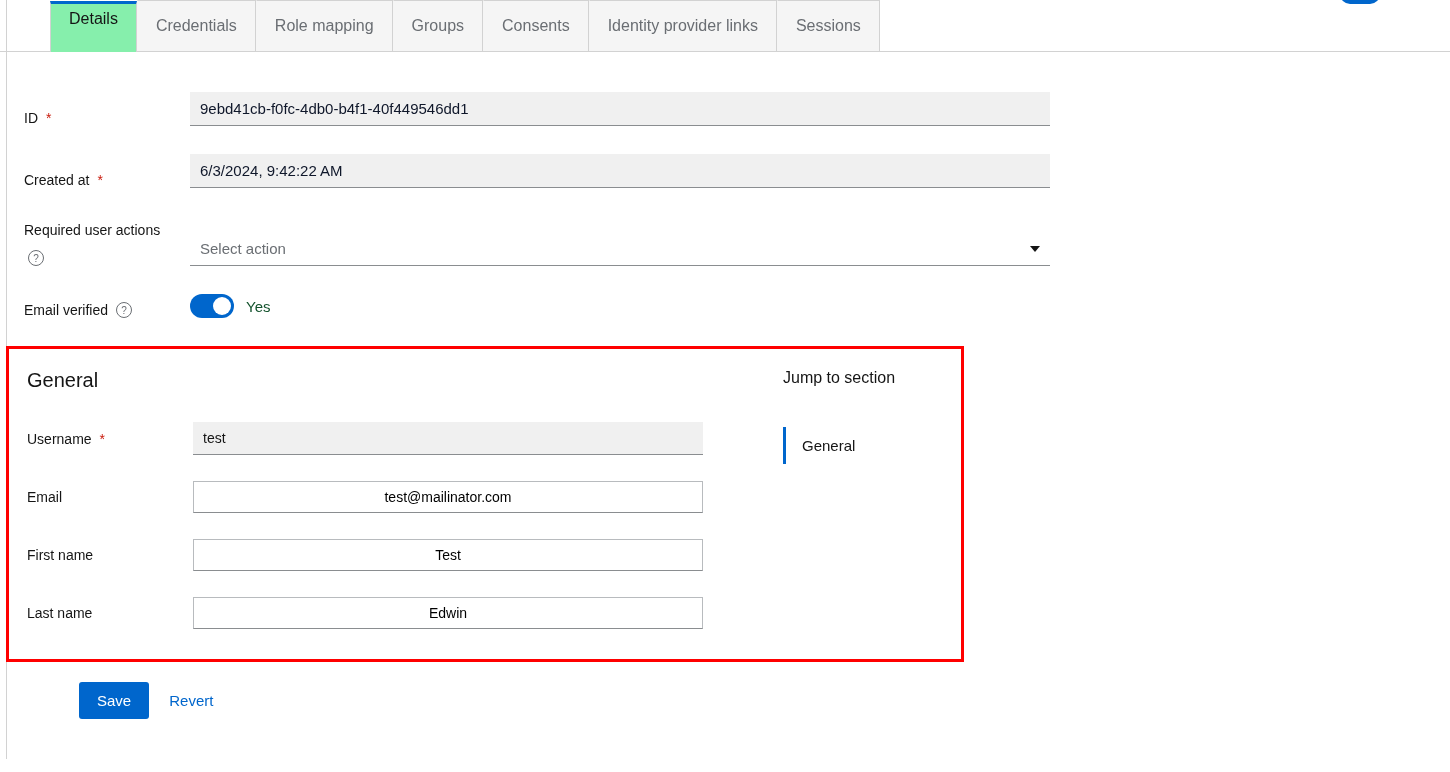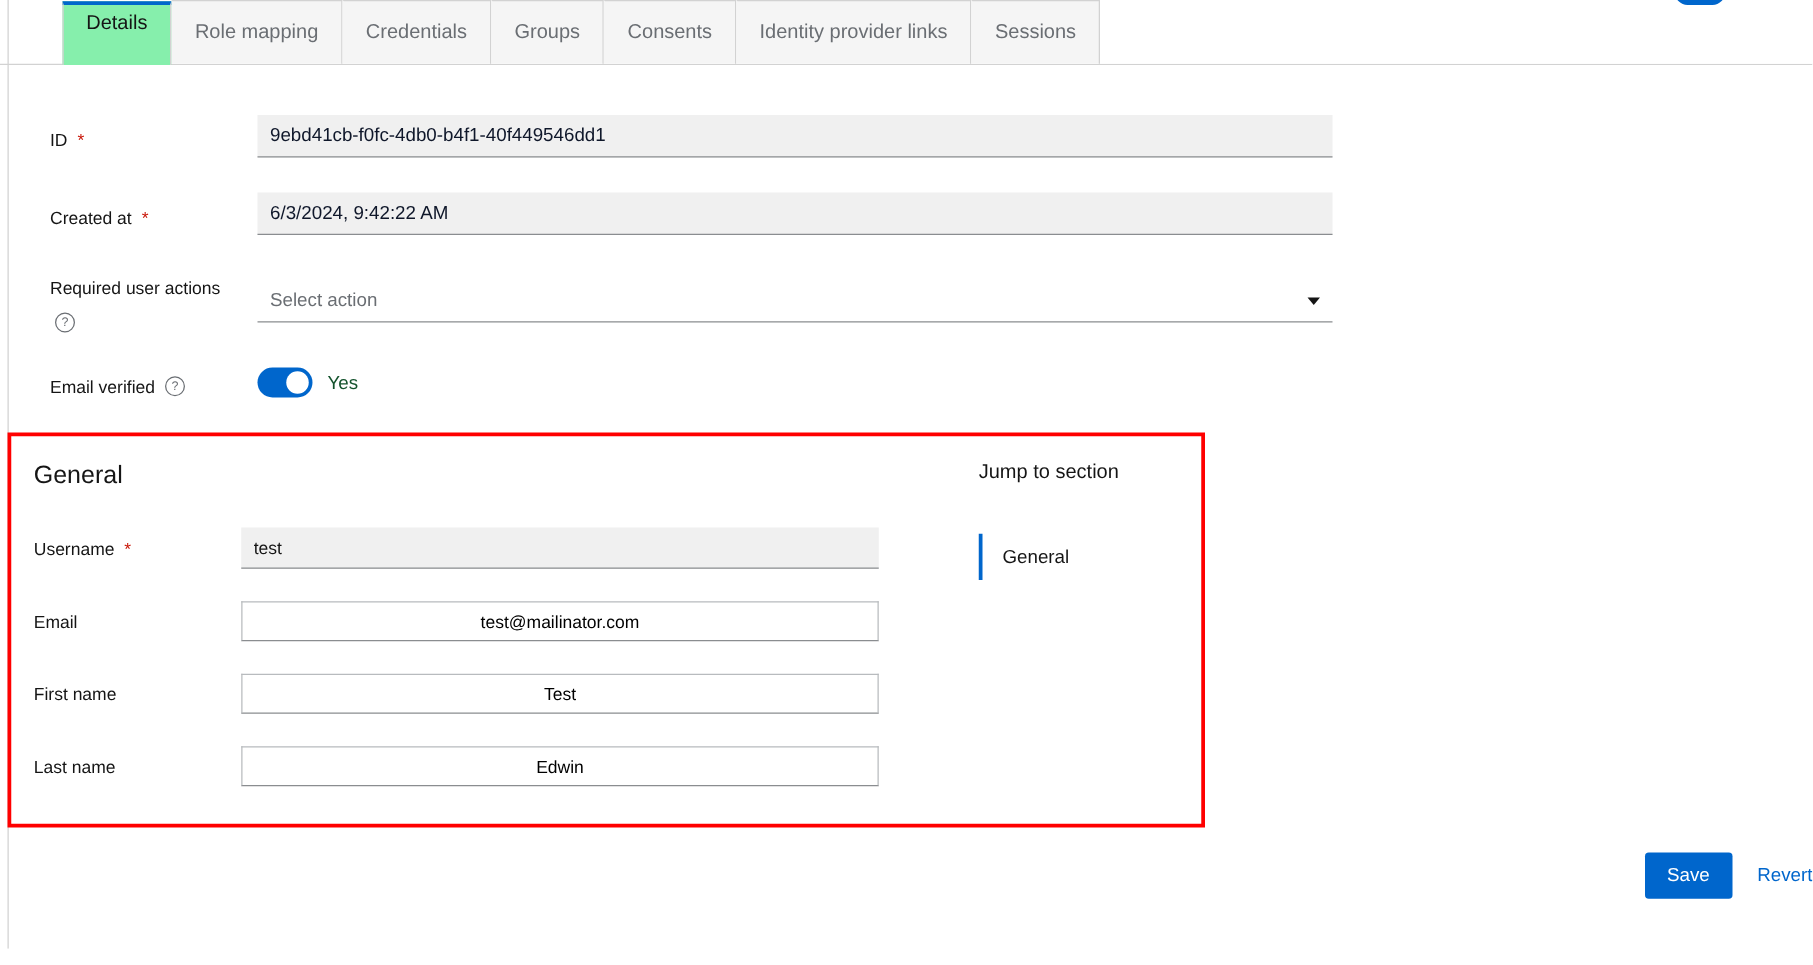--- a/index.html
+++ b/index.html
@@ -34,23 +34,22 @@
     padding-top: 6px;
     background: #86efac;
     position: relative;
     top: 1px;
   }
 
   .content { padding: 40px 0 0 24px; }
 
   .form-row {
     display: flex;
-    align-items: center;
+    align-items: flex-end;
     margin-bottom: 28px;
-    margin-left: 16px;
   }
   .form-label {
     width: 166px;
     padding-top: 6px;
     font-size: 14px;
     color: #151515;
     display: flex;
     align-items: center;
     gap: 4px;
   }
@@ -150,21 +149,21 @@
   .jump-col { width: 200px; padding-left: 40px; }
   .jump-title { font-size: 16px; margin-bottom: 40px; }
   .jump-link {
     border-left: 3px solid #0066cc;
     padding: 10px 16px;
     font-size: 15px;
     color: #151515;
     cursor: pointer;
   }
 
-  .actions { padding-left: 79px; display: flex; gap: 20px; align-items: center; margin-top: 10px; justify-content: flex-end; }
+  .actions { padding-left: 79px; display: flex; gap: 20px; align-items: center; margin-top: 10px; }
   .btn-primary {
     background: #0066cc;
     color: #fff;
     border: none;
     padding: 10px 18px;
     font-size: 15px;
     border-radius: 3px;
     cursor: pointer;
   }
   .btn-link {
@@ -179,22 +178,22 @@
 </head>
 <body>
 
 <div class="page">
   <div class="left-border"></div>
   <div class="blue-chip"></div>
 
   <div class="tabs-wrap">
     <div class="tabs">
       <div class="tab active">Details</div>
+      <div class="tab inactive">Credentials</div>
       <div class="tab inactive">Role mapping</div>
-      <div class="tab inactive">Credentials</div>
       <div class="tab inactive">Groups</div>
       <div class="tab inactive">Consents</div>
       <div class="tab inactive">Identity provider links</div>
       <div class="tab inactive">Sessions</div>
     </div>
   </div>
 
   <div class="content">
 
     <div class="form-row">

